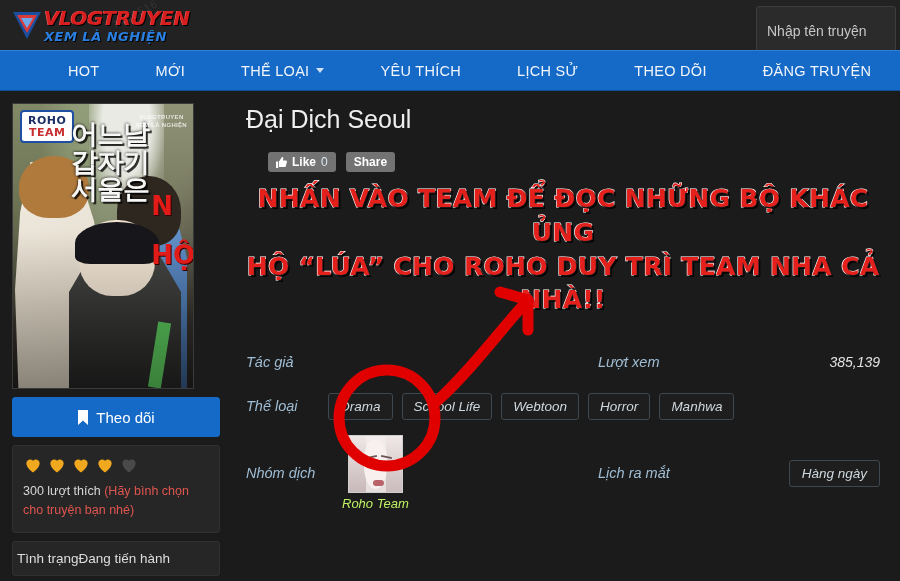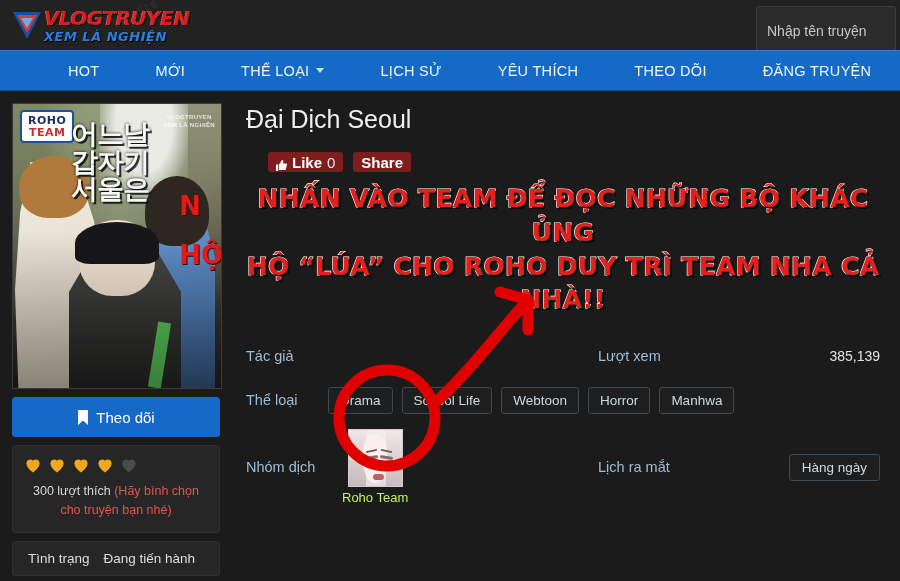--- a/index.html
+++ b/index.html
@@ -68,21 +68,21 @@
     font-family: "Liberation Sans", sans-serif; letter-spacing: 1px;
   }
   .wm-1 { left: 97px; top: 48px; }
   .wm-2 { left: 110px; top: 8px; color: rgba(255,255,255,.08); }
 
   
   .content { display: flex; padding: 12px 0 0 0; position: relative; }
   .sidebar { width: 220px; margin-left: 12px; flex: none; }
 
   .cover {
-    width: 210px; height: 286px; border: 1px solid #3a3a3a;
+    width: 182px; height: 286px; border: 1px solid #3a3a3a;
     position: relative; overflow: hidden;
     background: linear-gradient(175deg,#6e6357 0%,#4a433b 45%,#2e2a26 100%);
   }
   .cover .scene { position: absolute; inset: 0; }
   .cover .trees {
     position: absolute; inset: 0;
     background:
       radial-gradient(ellipse at 20% 12%, rgba(120,140,90,.55) 0 22%, transparent 60%),
       radial-gradient(ellipse at 78% 8%, rgba(150,165,120,.45) 0 20%, transparent 55%),
       radial-gradient(ellipse at 50% 3%, rgba(210,215,205,.6) 0 18%, transparent 50%),
@@ -152,55 +152,55 @@
     justify-content: center; gap: 7px; cursor: pointer;
   }
   .bookmark-ic { width: 12px; height: 15px; display: inline-block; }
 
   .rate-box {
     margin-top: 8px; width: 208px; background: #262626;
     border: 1px solid #303030; border-radius: 3px; padding: 9px 10px 11px;
   }
   .hearts { display: flex; gap: 4px; margin-bottom: 7px; }
   .heart { width: 20px; height: 20px; }
-  .rate-text { font-size: 12.5px; color: #d8d8d8; line-height: 1.55; text-align: center; }
+  .rate-text { font-size: 12.5px; color: #d8d8d8; line-height: 1.55; }
   .rate-text .hint { color: #e0554f; }
 
   .status-box {
     margin-top: 8px; width: 208px; background: #262626;
     border: 1px solid #303030; border-radius: 3px;
-    padding: 9px 15px; display: flex; gap: 14px;
+    padding: 9px 4px; display: flex; 
     font-size: 13.5px; color: #dedede; text-align: right;
   }
 
   
   .main { flex: 1; padding-left: 14px; padding-right: 12px; position: relative; }
   .title { font-size: 25px; color: #efefef; font-weight: 400; margin: 2px 0 18px 0; }
 
   .social { display: flex; gap: 10px; margin-left: 22px; margin-bottom: 10px; }
   .fb-like, .fb-share {
-    height: 20px; border-radius: 3px; background: #7f1d1d;
+    height: 20px; border-radius: 3px; background: #737373;
     display: flex; align-items: center; padding: 0 8px; gap: 5px;
-    color: #fff; font-size: 15px; font-weight: 700; cursor: pointer;
+    color: #fff; font-size: 12px; font-weight: 700; cursor: pointer;
   }
   .fb-like .cnt { color: #dce6f5; font-weight: 400; }
   .thumb-ic { width: 11px; height: 11px; }
 
   .banner {
     margin-top: 6px; position: relative; z-index: 5;
     font-family: "DejaVu Sans", sans-serif; font-weight: 700;
     font-size: 25px; line-height: 1.35; color: #e4201c;
     text-align: center; letter-spacing: 0.3px;
     -webkit-text-stroke: 1.2px #ffffff;
     paint-order: stroke fill;
     text-shadow: 2px 2px 0 rgba(0,0,0,.85);
     margin-left: -8px;
   }
 
-  .info-grid { margin-top: 24px; }
+  .info-grid { margin-top: 30px; font-style: italic; }
   .info-row {
     display: flex; align-items: center; min-height: 30px; margin-bottom: 14px;
   }
   .lbl { color: #9fbdd4; font-size: 14.5px; width: 82px; flex: none; }
   .lbl.right { width: auto; }
   .col-left { display: flex; align-items: center; flex: 1; min-height: 30px; }
   .col-right { display: flex; align-items: center; gap: 14px; width: 290px; justify-content: flex-start; }
   .val { color: #e2e2e2; font-size: 14px; }
   .val.num { margin-left: auto; padding-right: 8px; }
 
@@ -271,24 +271,24 @@
           <span>HOT</span>
         </div>
         <div class="nav-item">
           <span>MỚI</span>
         </div>
         <div class="nav-item">
           <span>THỂ LOẠI</span>
           <span class="caret"></span>
         </div>
         <div class="nav-item">
+          <span>YÊU THÍCH</span>
+        </div>
+        <div class="nav-item">
           <span>LỊCH SỬ</span>
-        </div>
-        <div class="nav-item">
-          <span>YÊU THÍCH</span>
         </div>
         <div class="nav-item">
           <span>THEO DÕI</span>
         </div>
         <div class="nav-item">
           <span>ĐĂNG TRUYỆN</span>
         </div>
         <div class="nav-item"></div>
       </div>
     <span class="watermark wm-1">7468516</span>

